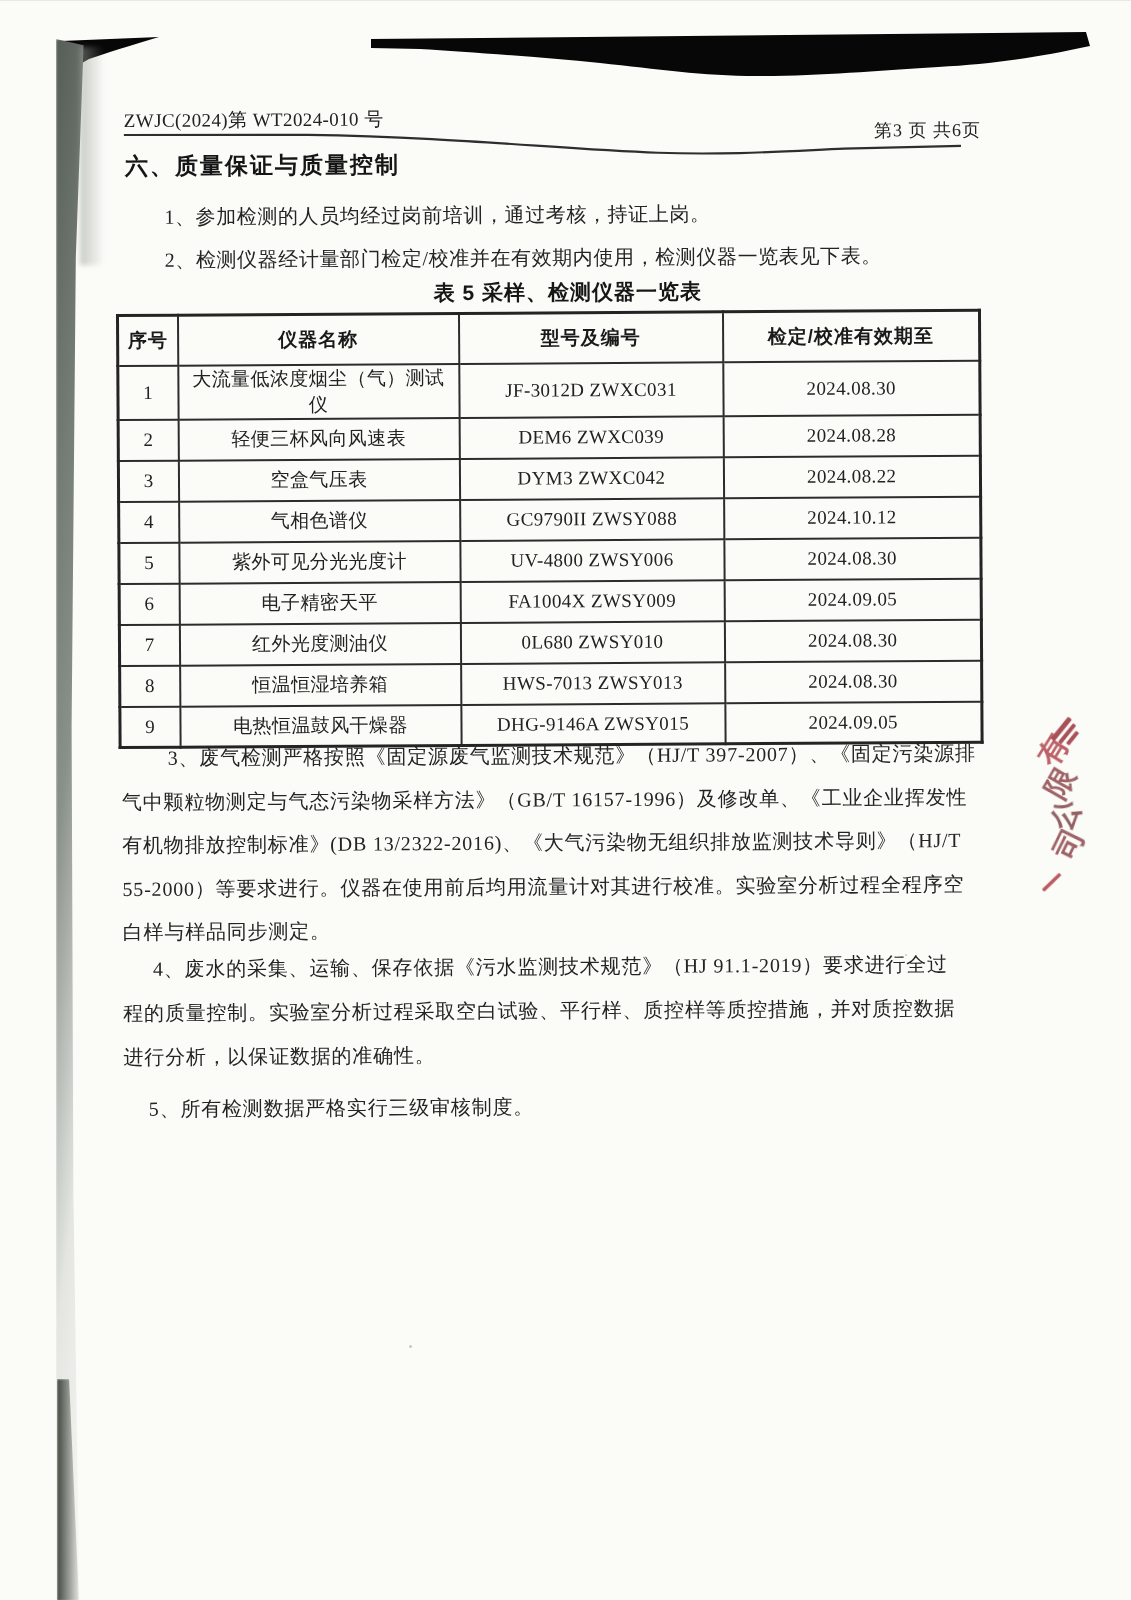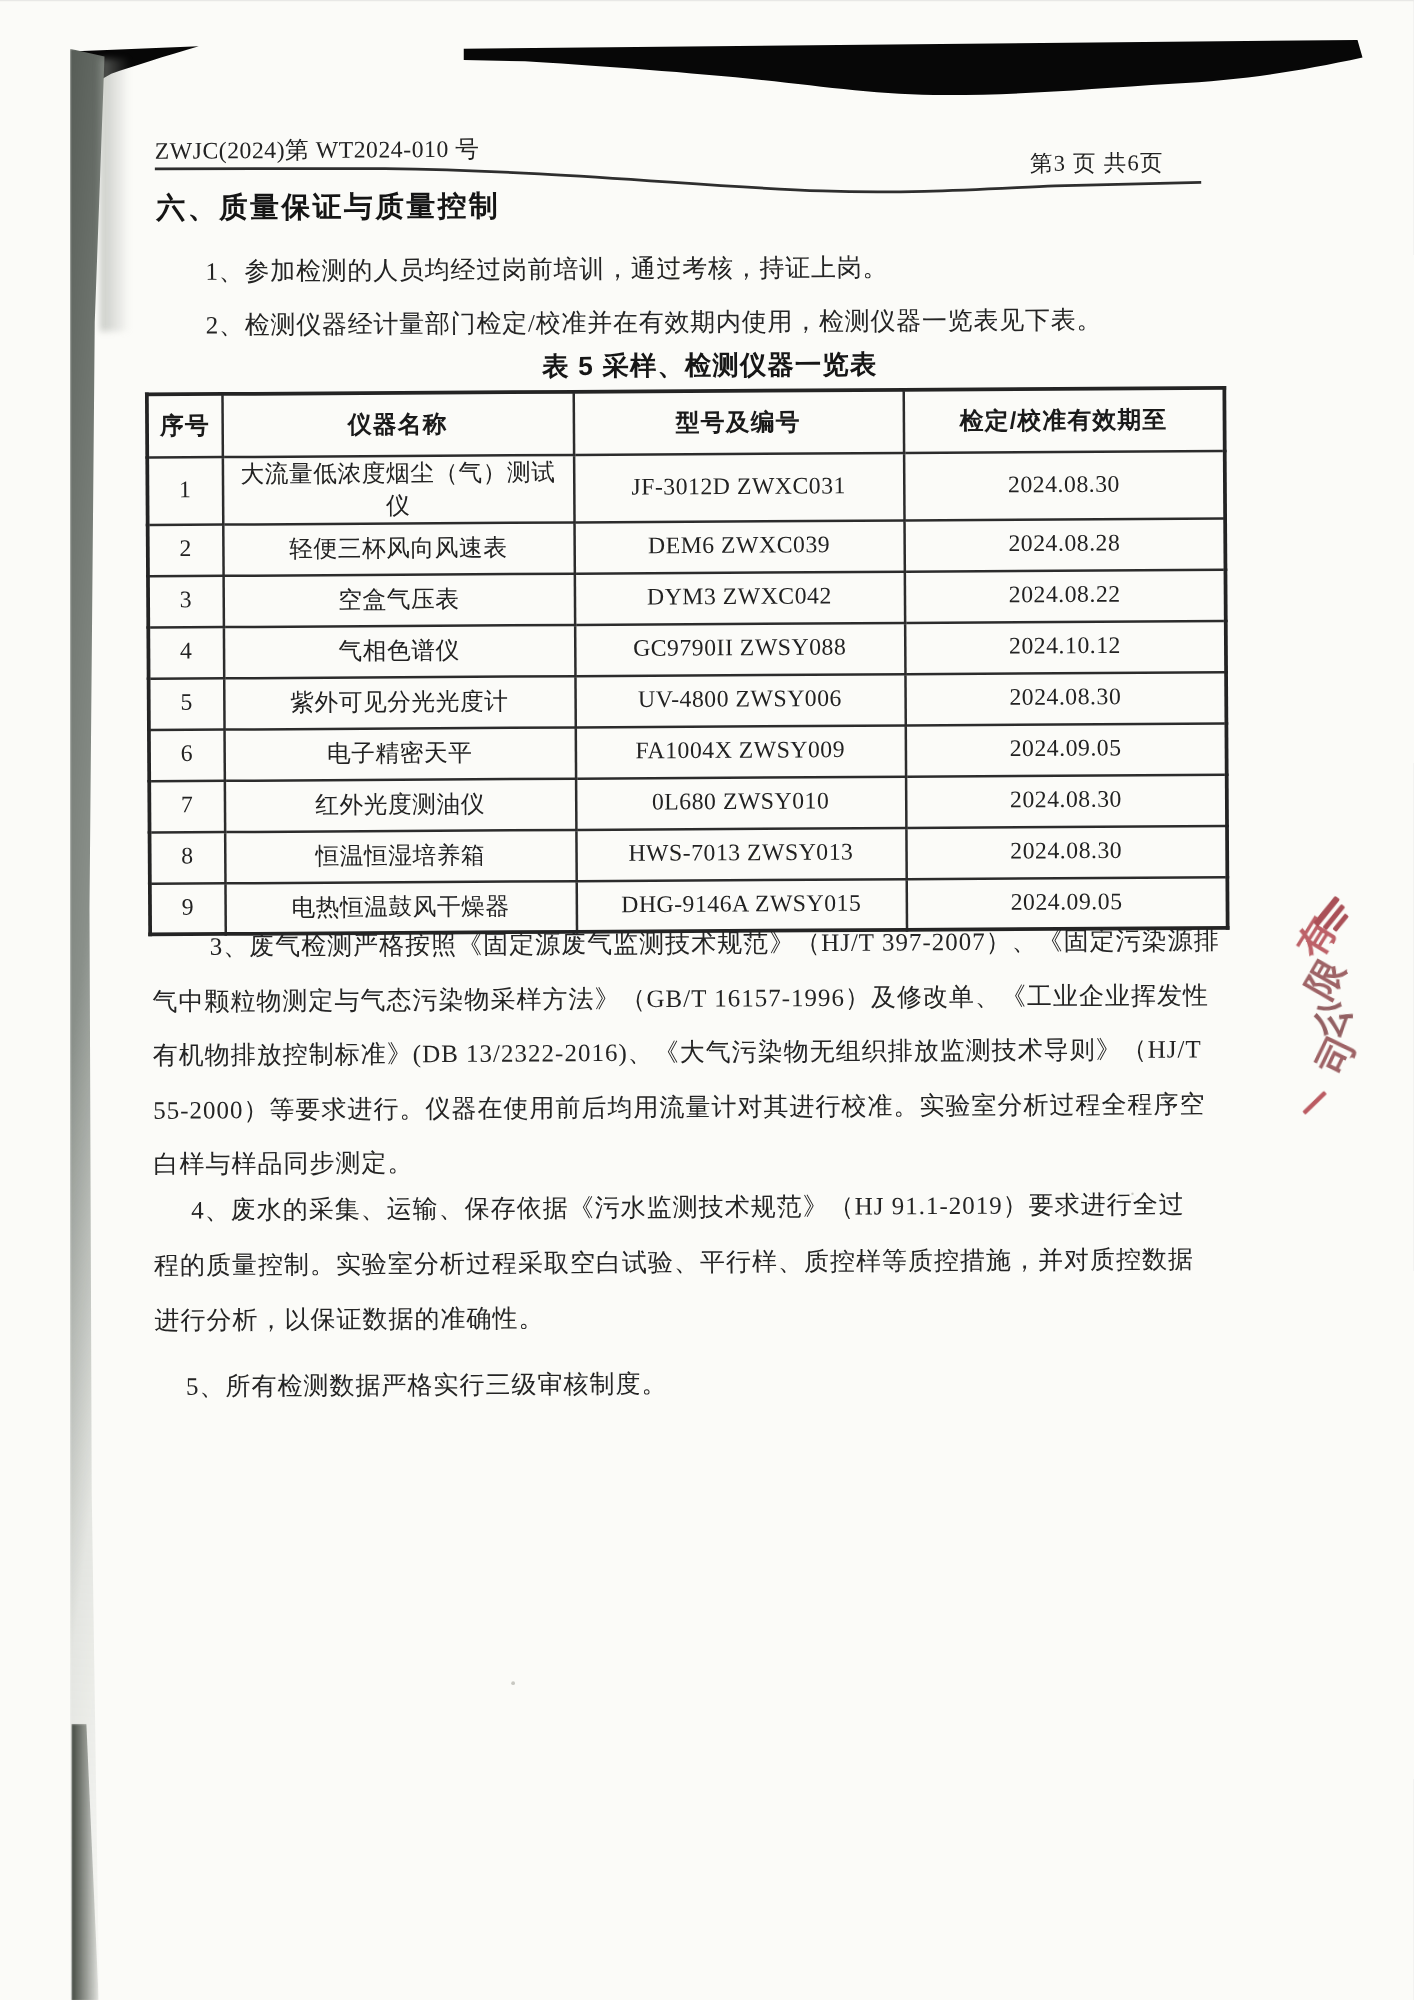--- a/index.html
+++ b/index.html
@@ -6,21 +6,21 @@
   html,body { background:#e8e8e6; }
   .page {
     position:relative; width:1131px; height:1600px; margin:1px auto;
     background:#fbfbf8; overflow:hidden;
     font-family:"Liberation Serif","DejaVu Serif",serif; color:#1d1d1d;
   }
   .abs { position:absolute; }
   .content { position:absolute; inset:0; transform:rotate(-0.35deg); transform-origin:40% 30%; }
 
   .doc-number { left:126px; top:105px; font-size:19px; letter-spacing:.4px; color:#222; }
-  .page-indicator { left:826px; top:120px; font-size:18px; letter-spacing:1px; color:#222; }
+  .page-indicator { left:876px; top:120px; font-size:18px; letter-spacing:1px; color:#222; }
   .section-title { left:127px; top:148px; font-family:"Liberation Sans","DejaVu Sans",sans-serif;
                    font-weight:700; font-size:23px; letter-spacing:2px; color:#151515; }
   .para { font-size:20px; letter-spacing:.6px; color:#242424; }
   .p1 { left:166px; top:201px; }
   .p2 { left:166px; top:244px; }
   .table-title { left:117px; top:278px; width:862px; text-align:center; text-indent:42px;
                  font-family:"Liberation Sans","DejaVu Sans",sans-serif; font-weight:700;
                  font-size:21px; letter-spacing:1px; color:#161616; }
 
   table.instruments { position:absolute; left:117px; top:311px; width:862px;

